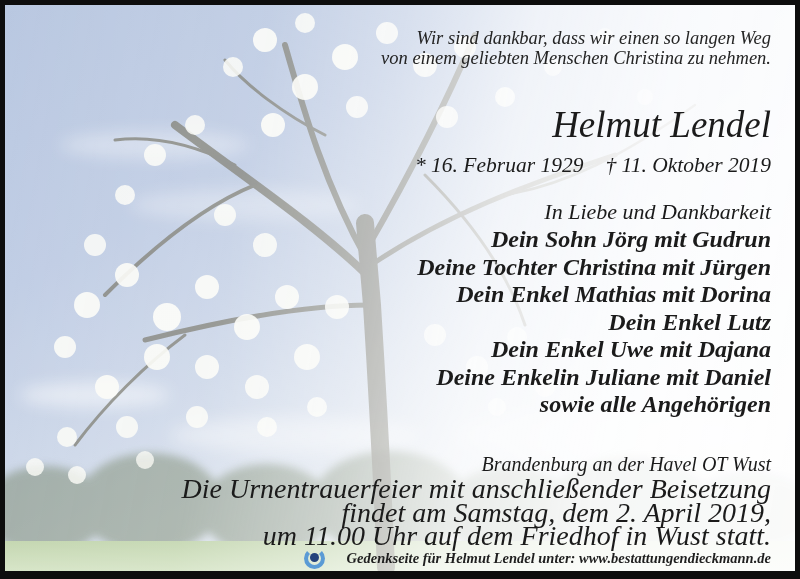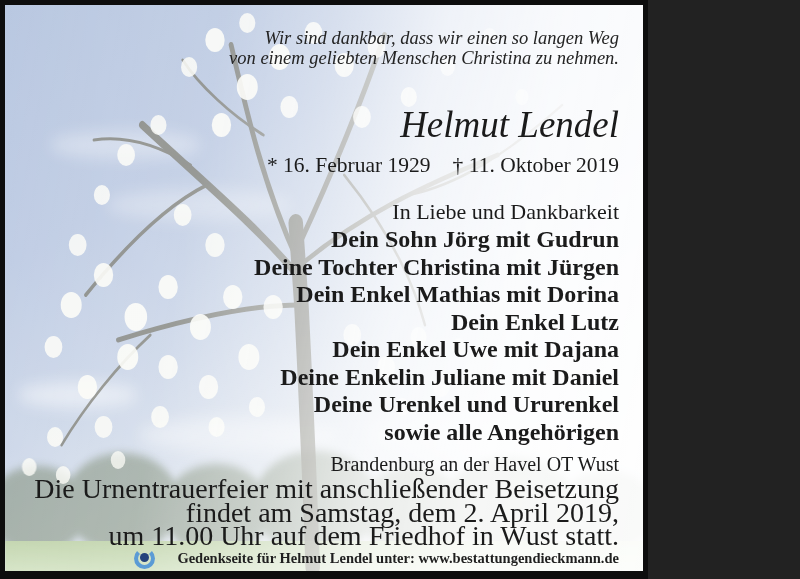--- a/index.html
+++ b/index.html
@@ -1,38 +1,38 @@
 <!DOCTYPE html>
 <html><head>
 <meta charset="utf-8">
 <style>
   html,body{margin:0;padding:0;background:#222;}
   .page{
     position:relative;
-    width:648px;height:579px;
+    width:800px;height:579px;
     box-sizing:border-box;
     border:5px solid #0d0d0d;
     border-bottom-width:8px;
     overflow:hidden;
     background:linear-gradient(150deg,#aebfdc 0%,#b6c5e0 28%,#c6d2e6 48%,#dde4ee 68%,#e7ebf1 85%,#e3e8ec 100%);
     font-family:"Liberation Serif","DejaVu Serif",serif;
     color:#1b1b1b;
   }
   .photo,.wash{position:absolute;inset:0;width:100%;height:100%;}
   .photo{display:block;}
   .wash{
     background:linear-gradient(100deg,
       rgba(255,255,255,0.14) 0%,
       rgba(255,255,255,0.22) 30%,
       rgba(255,255,255,0.48) 46%,
       rgba(255,255,255,0.78) 60%,
       rgba(255,255,255,0.90) 76%,
       rgba(255,255,255,0.94) 100%);
   }
-  .txt{position:absolute;right:24px;text-align:right;white-space:nowrap;}
+  .txt{position:absolute;right:24px;text-align:right;white-space:nowrap;font-style:italic;}
   .quote{top:23px;font-style:italic;font-size:18.5px;line-height:20px;color:#242424;}
   .name{top:99px;font-weight:normal;font-style:italic;font-size:37px;line-height:42px;text-align:right;}
   .dates{top:148px;font-size:21.5px;}
   .dates .sep{display:inline-block;width:22px;}
   .intro{top:194px;font-size:22px;}
   .mourners{top:221px;font-weight:bold;font-size:24px;line-height:27.5px;}
   .location{top:448px;font-size:20px;}
   .ceremony{top:472px;font-size:28px;line-height:23.5px;}
   .footer{top:543px;font-size:14.5px;font-weight:bold;color:#1f1f1f;display:flex;align-items:center;gap:22px;}
   .logo{
@@ -170,21 +170,20 @@
 
   <div class="txt intro">In Liebe und Dankbarkeit</div>
 
   <div class="txt mourners">
     <div>Dein Sohn Jörg mit Gudrun</div>
     <div>Deine Tochter Christina mit Jürgen</div>
     <div>Dein Enkel Mathias mit Dorina</div>
     <div>Dein Enkel Lutz</div>
     <div>Dein Enkel Uwe mit Dajana</div>
     <div>Deine Enkelin Juliane mit Daniel</div>
-    <div>Deine Urenkel und Ururenkel</div>
     <div>sowie alle Angehörigen</div>
   </div>
 
   <div class="txt location">Brandenburg an der Havel OT Wust</div>
 
   <div class="txt ceremony">
     <div>Die Urnentrauerfeier mit anschließender Beisetzung</div>
     <div>findet am Samstag, dem 2. April 2019,</div>
     <div>um 11.00 Uhr auf dem Friedhof in Wust statt.</div>
   </div>

